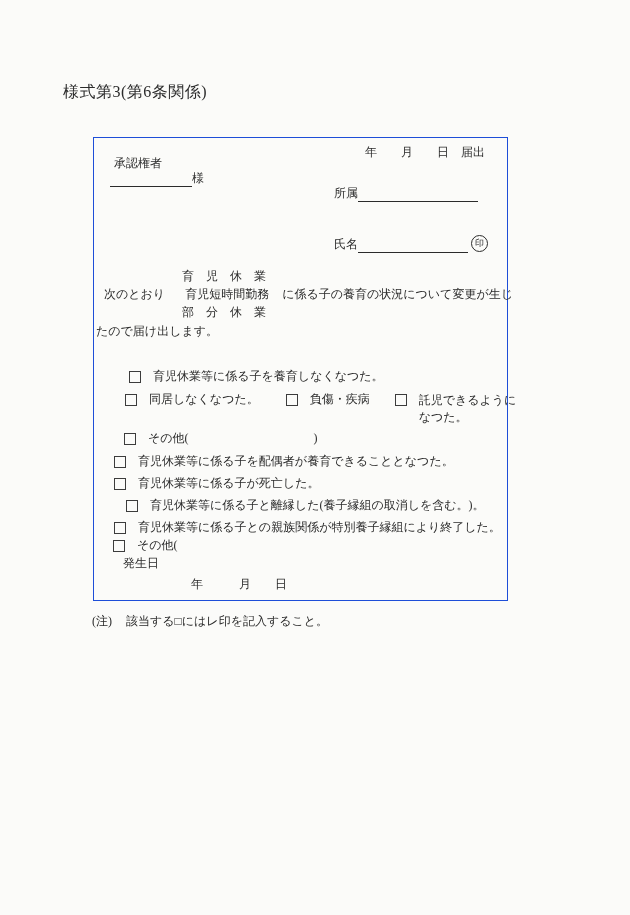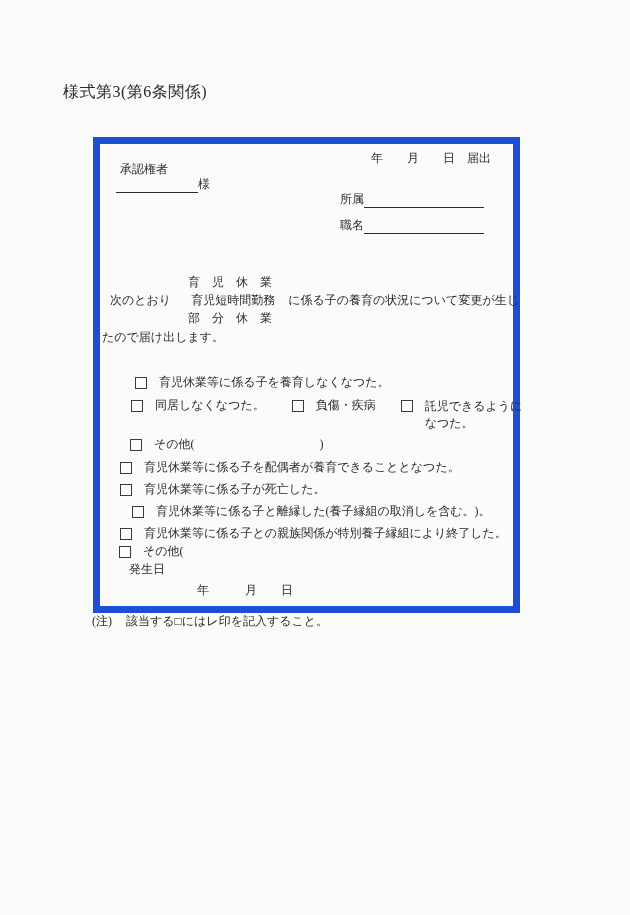--- a/index.html
+++ b/index.html
@@ -13,21 +13,21 @@
     -webkit-font-smoothing:antialiased;
   }
   .abs{position:absolute;}
   .page{position:absolute;left:0;top:0;width:630px;height:915px;overflow:hidden;}
 
   .form-number{left:63px;top:82px;font-size:16px;letter-spacing:0.5px;}
   .doc-title{left:93px;top:107px;width:415px;text-align:center;font-size:12.5px;}
 
   .form-box{
     left:93px;top:137px;width:413px;height:462px;
-    border:7px solid #1d4ed8;
+    border:1px solid #1d4ed8;
     background:transparent;
   }
 
   .date-notice{top:6px;right:22px;font-size:12px;}
   .approver-label{left:20px;top:17px;}
 
   .row{display:flex;align-items:flex-end;}
   .approver-row{left:16px;top:32px;}
   .fill-line{
     display:inline-block;
@@ -106,25 +106,26 @@
     <div class="abs row approver-row">
       <span class="fill-line w80"></span>
       <span class="lbl">様</span>
     </div>
 
     <div class="abs row field-row f1">
       <span class="lbl">所属</span>
       <span class="fill-line w120"></span>
     </div>
 
-    <div class="abs row field-row f2">
-      <span class="lbl">職名</span>
-      <span class="fill-line w120"></span>
+
+    <div class="abs row field-row f3">
+      <span class="lbl">氏名</span>
+      <span class="fill-line w110"></span>
+      <span class="seal">印</span>
     </div>
-
 
     <div class="abs p-top">育　児　休　業</div>
 
     <div class="abs p-mid">
       <span>次のとおり</span>
       <span class="opt">育児短時間勤務</span>
       <span class="tail">に係る子の養育の状況について変更が生じ</span>
     </div>
 
     <div class="abs p-bot">部　分　休　業</div>

